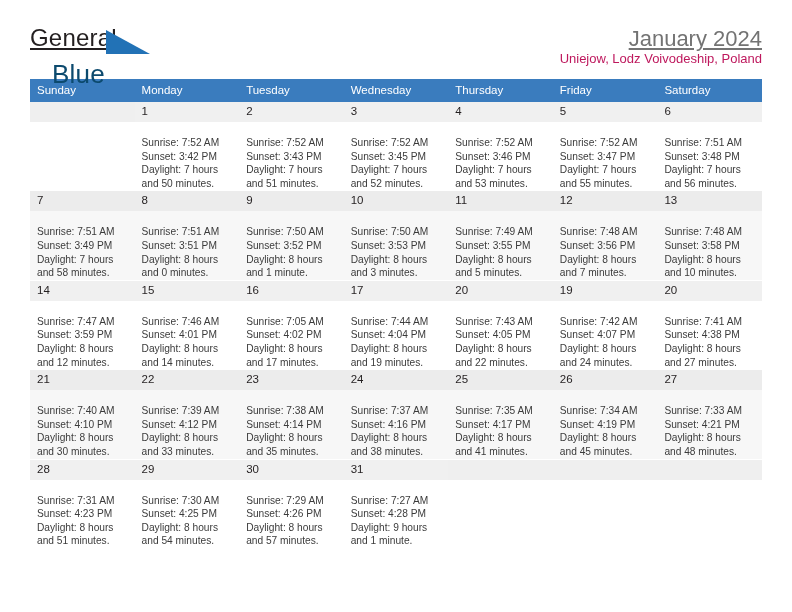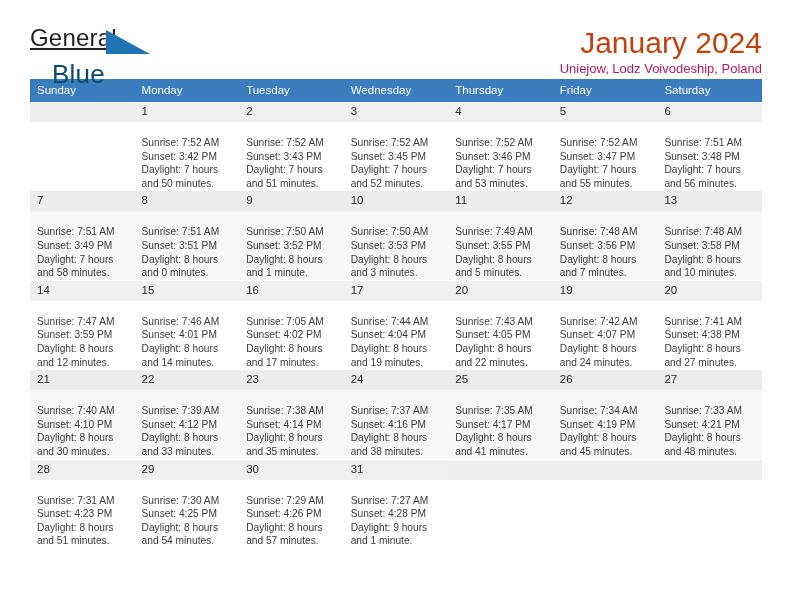--- a/index.html
+++ b/index.html
@@ -58,24 +58,25 @@
   .logo-tri {
     position: absolute;
     left: 76px;
     top: 4px;
   }
   .title-block {
     text-align: right;
     padding-top: 0px;
   }
   .cal-title {
-    font-size: 30px;
-    color: #c2410c;
+    font-size: 22px;
+    color: #737373;
     line-height: 1.15;
     white-space: nowrap;
+    text-decoration: underline;
   }
   .cal-subtitle {
     font-size: 13px;
     color: #be185d;
     white-space: nowrap;
   }
 
   
   .calendar {
     width: 732px;

